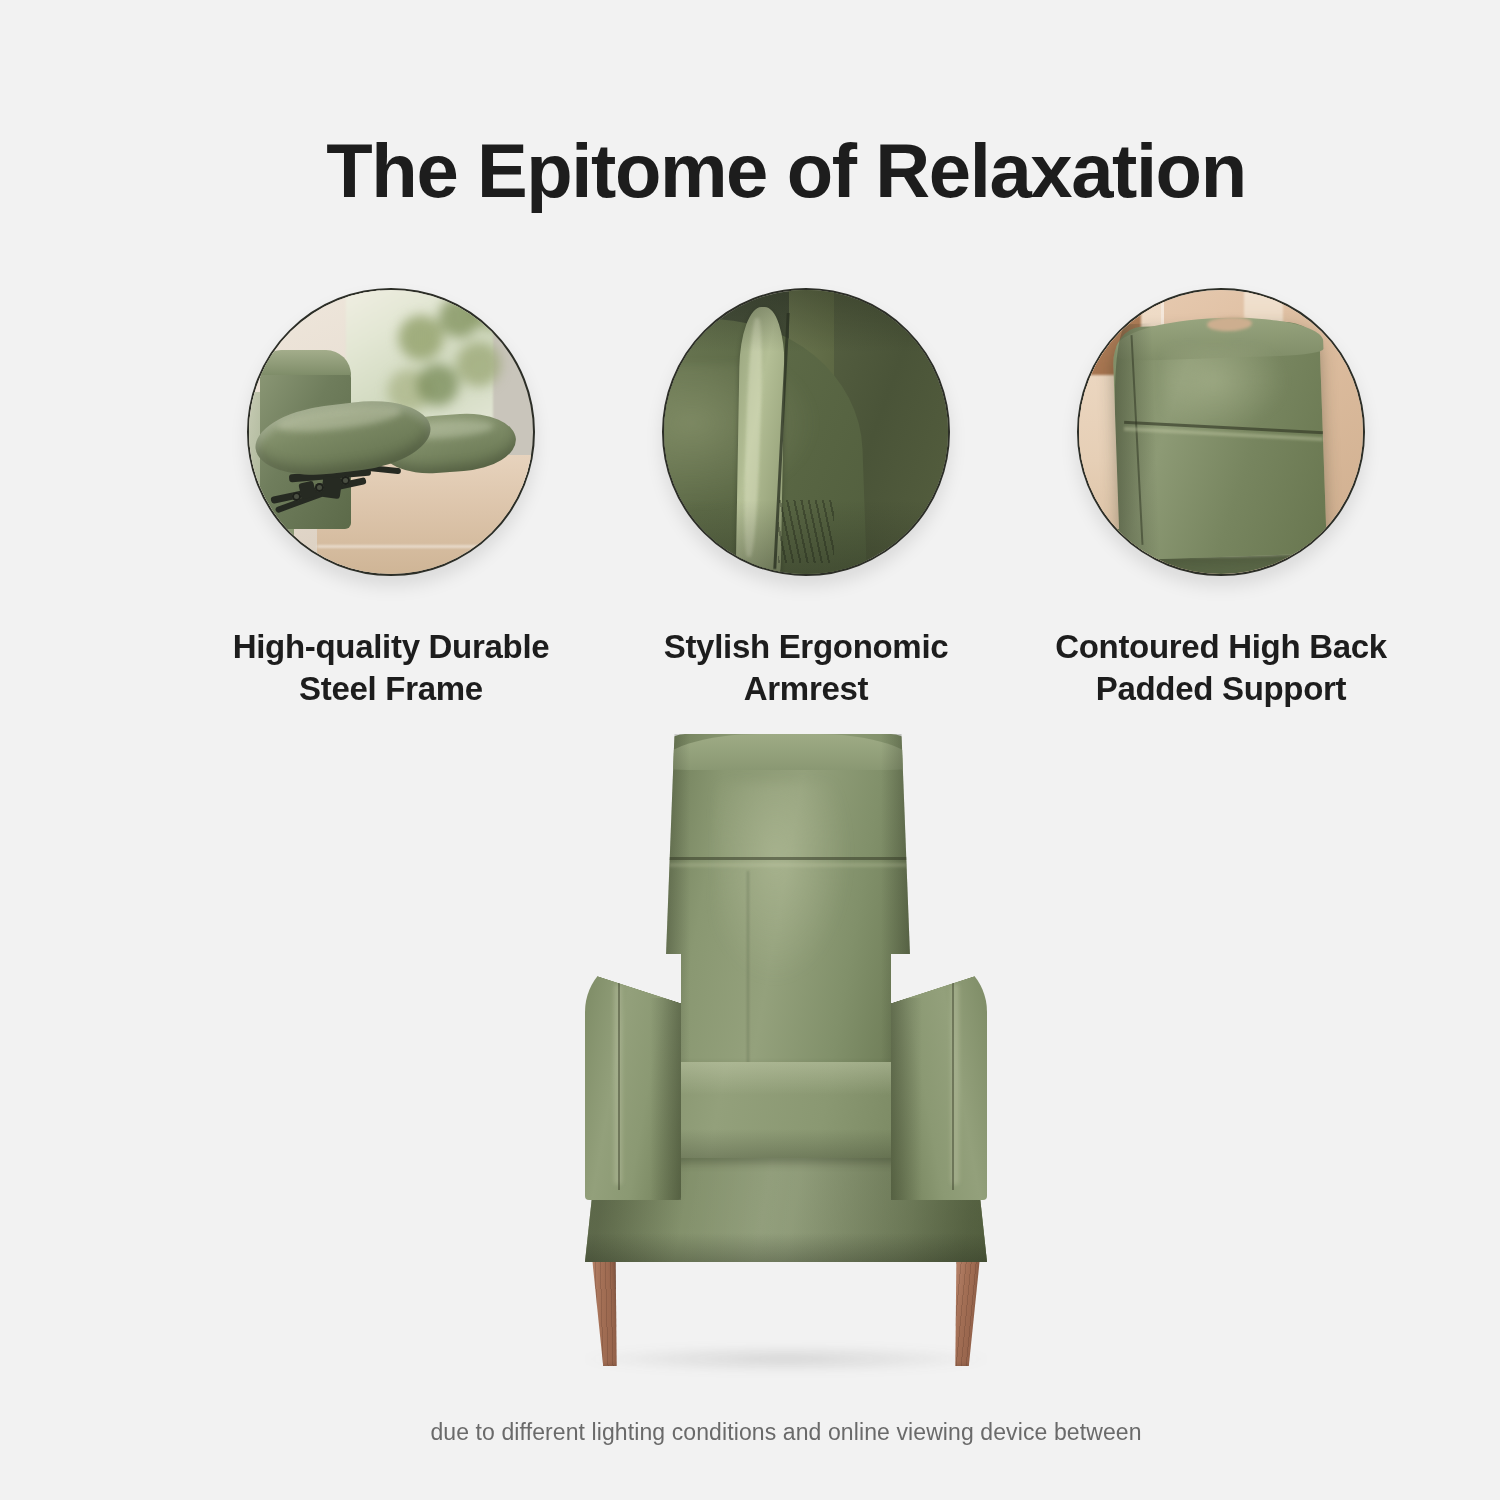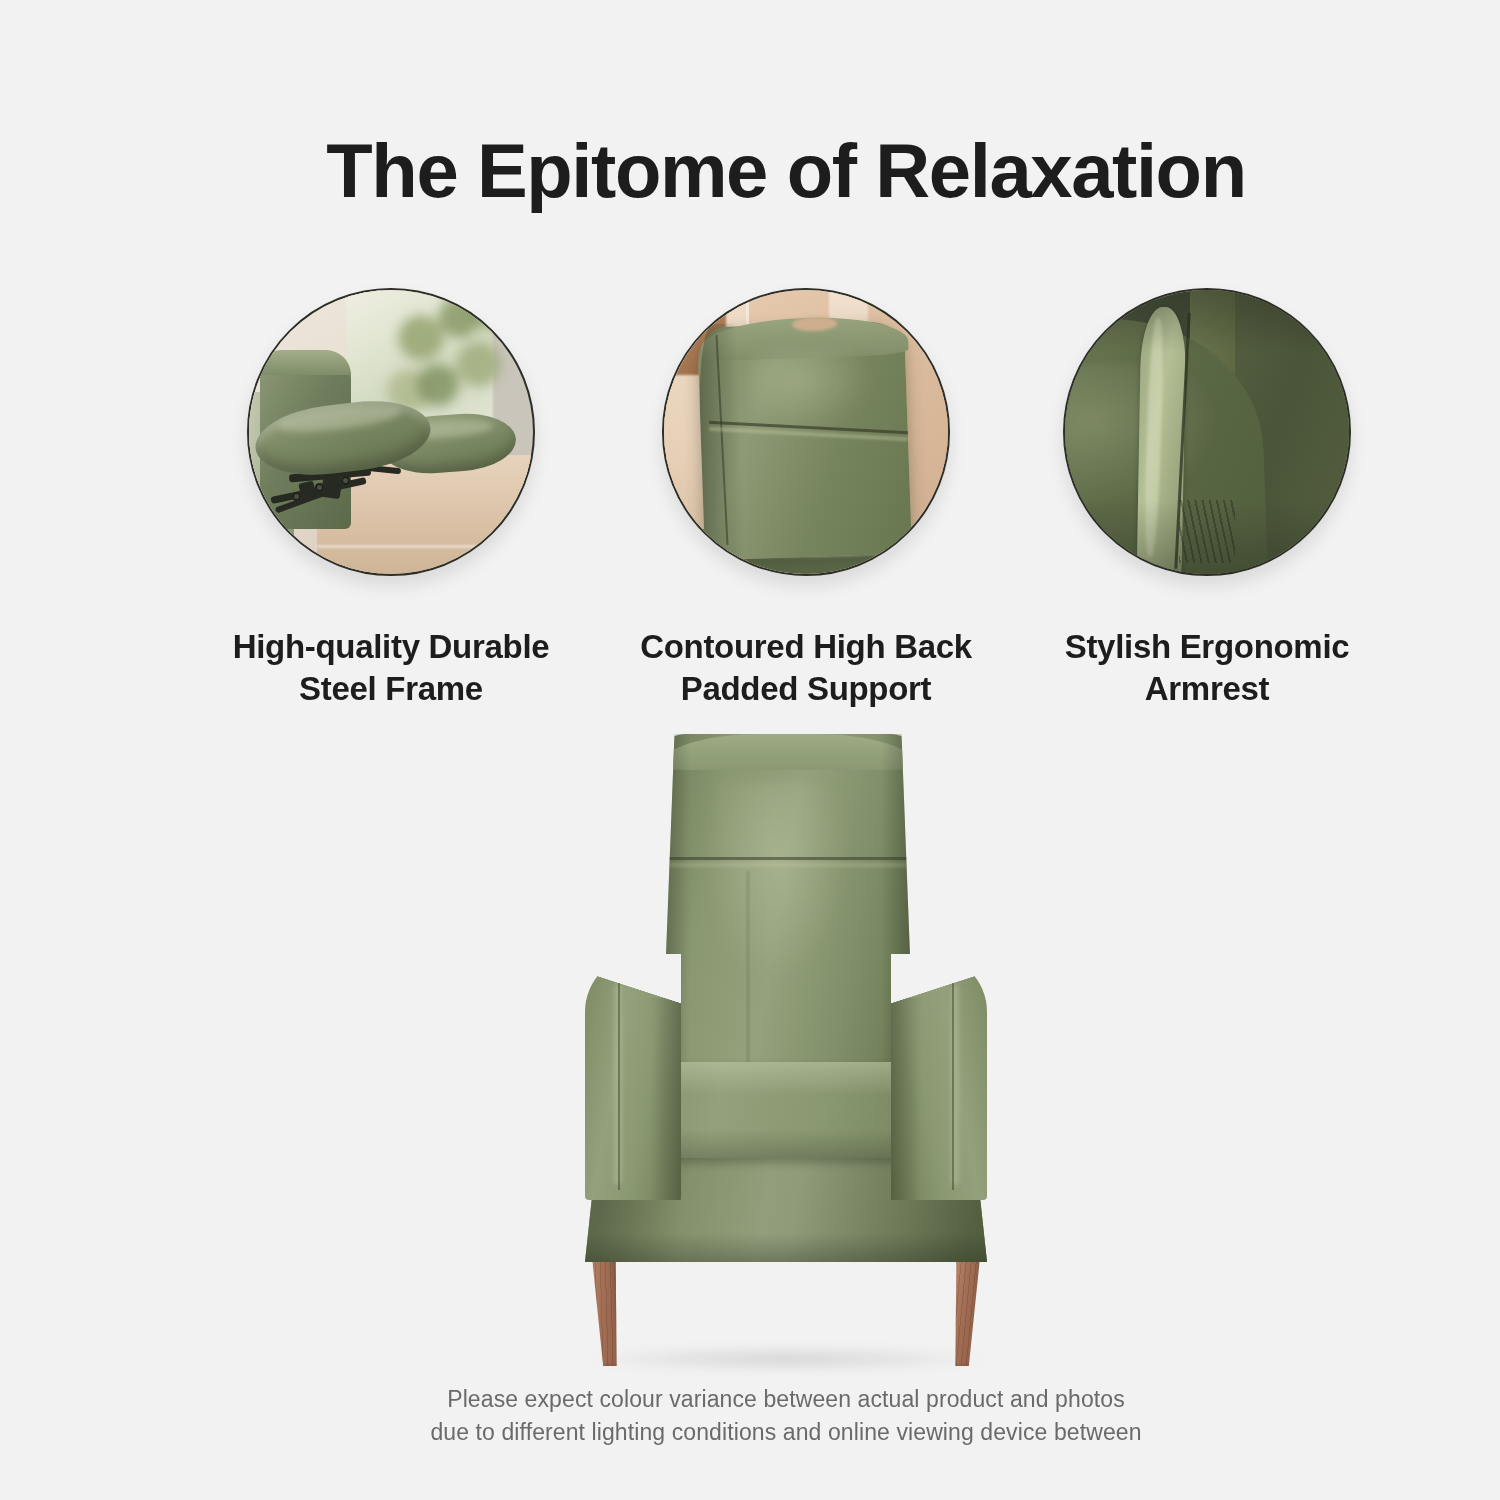--- a/index.html
+++ b/index.html
@@ -314,20 +314,42 @@
           <div class="c1-pad1"></div>
           <div class="c1-pad1hl"></div>
         </div>
       </div>
       <div class="flabel">
         <span>High-quality Durable</span><br>
         <span>Steel Frame</span>
       </div>
     </div>
 
+    <div class="feature f2">
+      <div class="circle">
+        <div class="inner">
+          <div class="c2-dark"></div>
+          <div class="c2-right"></div>
+          <div class="c2-rightband"></div>
+          <div class="c2-face"></div>
+          <div class="c2-facehl"></div>
+          <div class="c2-piping"></div>
+          <div class="c2-pipehl"></div>
+          <div class="c2-seam"></div>
+          <div class="c2-ribs"></div>
+          <div class="c2-topshade"></div>
+          <div class="c2-shadow"></div>
+        </div>
+      </div>
+      <div class="flabel">
+        <span>Stylish Ergonomic</span><br>
+        <span>Armrest</span>
+      </div>
+    </div>
+
     <div class="feature f3">
       <div class="circle">
         <div class="inner">
           <div class="c3-wall"></div>
           <div class="c3-wallpanel"></div>
           <div class="c3-wallline"></div>
           <div class="c3-door"></div>
           <div class="c3-strip"></div>
           <div class="c3-base"></div>
           <div class="c3-basehl"></div>
@@ -340,42 +362,20 @@
           <div class="c3-seam"></div>
           <div class="c3-seamhl"></div>
         </div>
       </div>
       <div class="flabel">
         <span>Contoured High Back</span><br>
         <span>Padded Support</span>
       </div>
     </div>
 
-    <div class="feature f2">
-      <div class="circle">
-        <div class="inner">
-          <div class="c2-dark"></div>
-          <div class="c2-right"></div>
-          <div class="c2-rightband"></div>
-          <div class="c2-face"></div>
-          <div class="c2-facehl"></div>
-          <div class="c2-piping"></div>
-          <div class="c2-pipehl"></div>
-          <div class="c2-seam"></div>
-          <div class="c2-ribs"></div>
-          <div class="c2-topshade"></div>
-          <div class="c2-shadow"></div>
-        </div>
-      </div>
-      <div class="flabel">
-        <span>Stylish Ergonomic</span><br>
-        <span>Armrest</span>
-      </div>
-    </div>
-
   </div>
 
   <div class="hero">
     <div class="chair">
       <div class="hz-shadow"></div>
 
       <div class="leg l">
           <div class="grain"></div>
         </div>
       <div class="leg r">
@@ -417,17 +417,17 @@
         <div class="shell"></div>
         <div class="edgehl"></div>
         <div class="seam"></div>
         <div class="innershade"></div>
         <div class="slope"></div>
       </div>
     </div>
   </div>
 
   <div class="disclaimer">
-    <span>Please expect colour variance between actual product and photos</span><br>
+    <br>
     <span>due to different lighting conditions and online viewing device between</span>
   </div>
 
 </div>
 
 </body></html>

